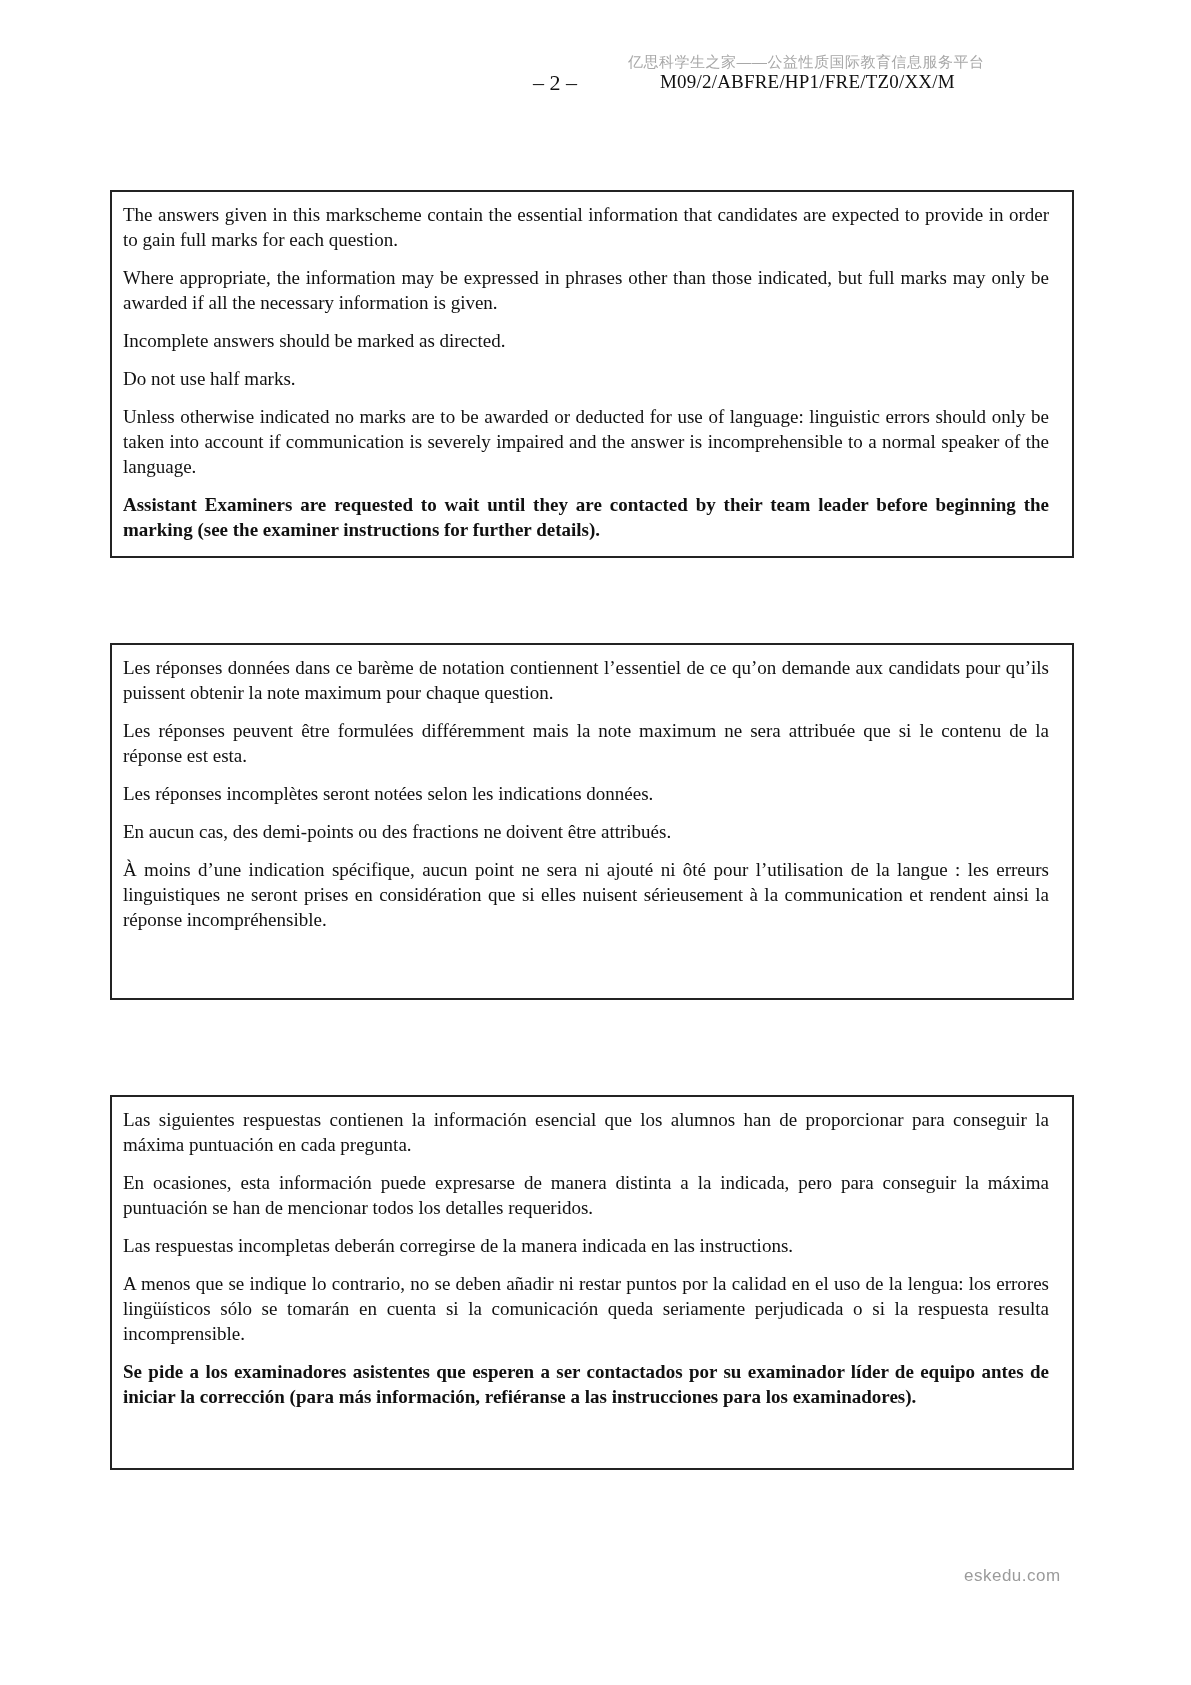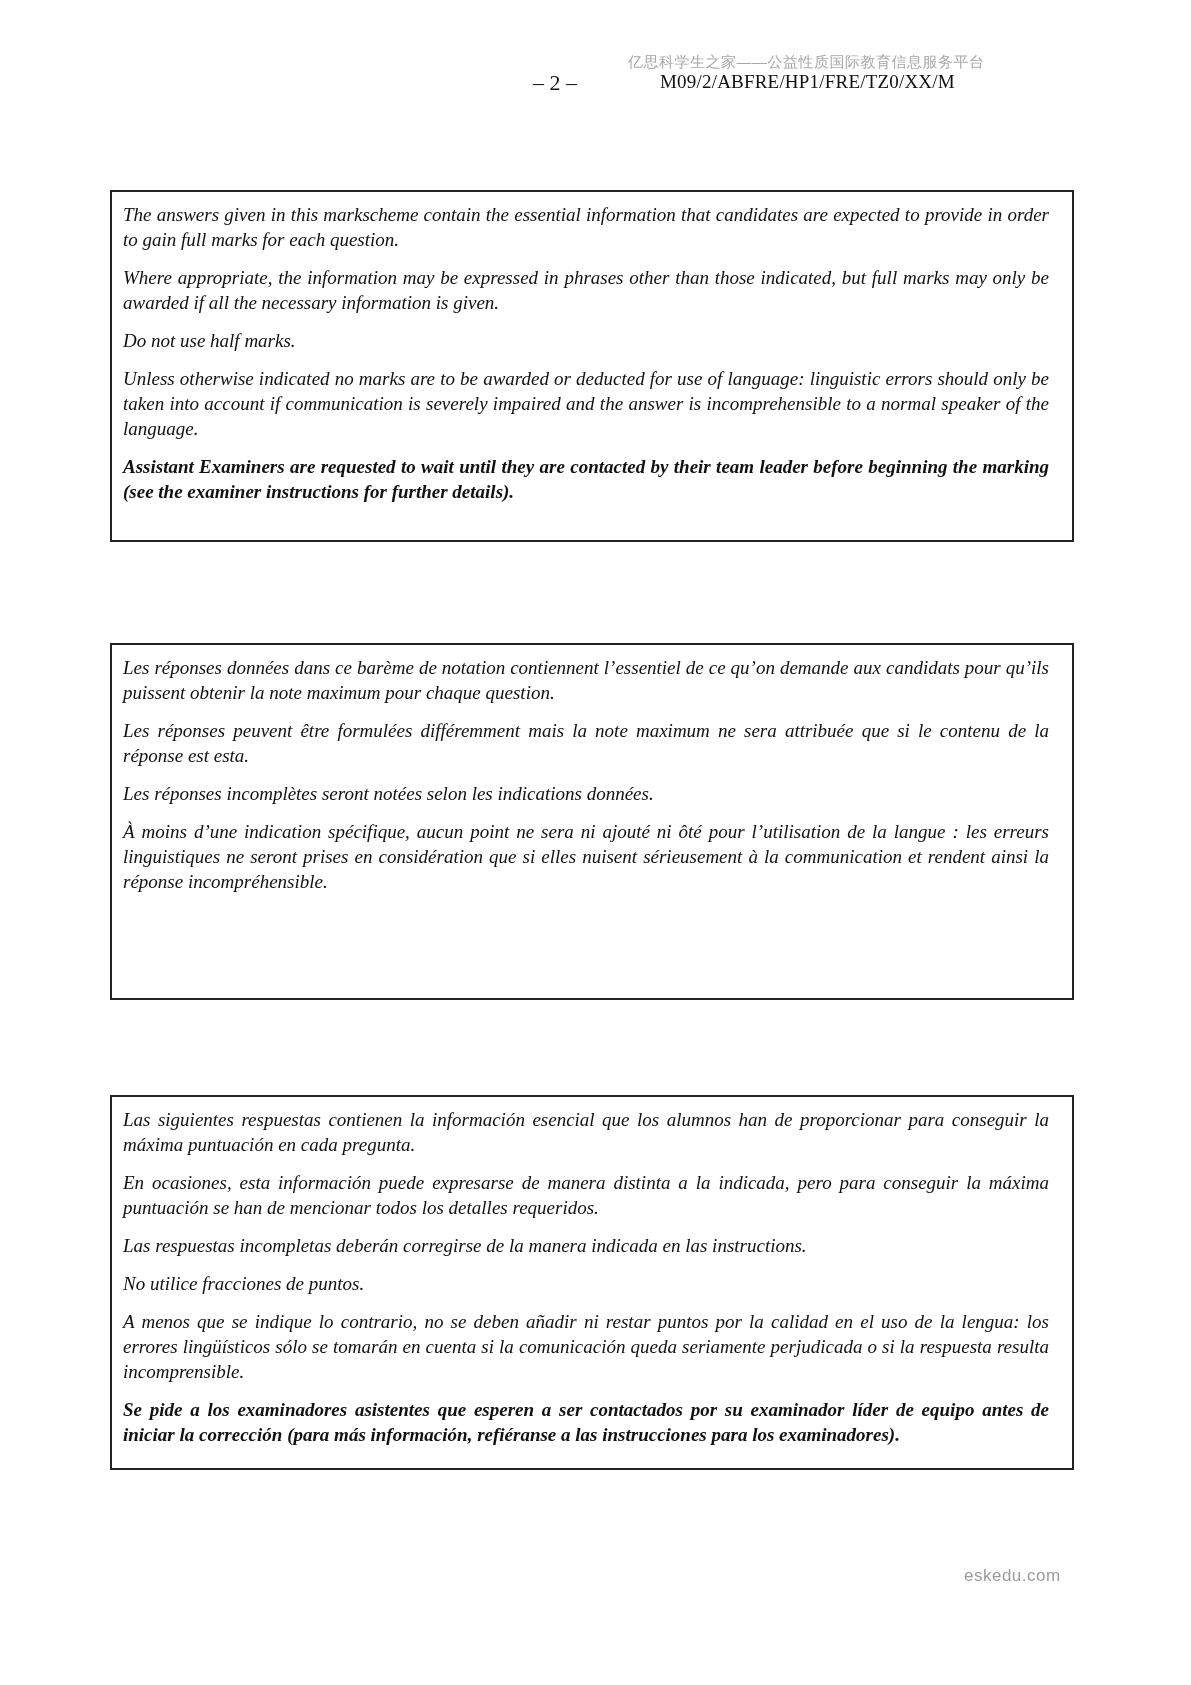--- a/index.html
+++ b/index.html
@@ -54,21 +54,20 @@
     box-sizing: border-box;
     border: 2px solid #232323;
     padding: 10px 11px 1px 11px;
     background: #ffffff;
   }
   .box-english { top: 190px; min-height: 352px; }
   .box-french  { top: 643px; min-height: 357px; }
   .box-spanish { top: 1095px; min-height: 375px; }
   .para {
     margin: 0 12px 13px 0;
-    font-style: italic;
     font-size: 19px;
     line-height: 25px;
     text-align: justify;
     color: #111111;
   }
   .para.bold {
     font-weight: bold;
   }
   .site-watermark {
     position: absolute;
@@ -89,36 +88,37 @@
 
   <div class="cn-watermark">亿思科学生之家——公益性质国际教育信息服务平台</div>
 
   <div class="page-number">– 2 –</div>
 
   <div class="doc-code">M09/2/ABFRE/HP1/FRE/TZ0/XX/M</div>
 
   <div class="notes-box box-english">
     <p class="para">The answers given in this markscheme contain the essential information that candidates are expected to provide in order to gain full marks for each question.</p>
     <p class="para">Where appropriate, the information may be expressed in phrases other than those indicated, but full marks may only be awarded if all the necessary information is given.</p>
+    <p class="para">Incomplete answers should be marked as directed.</p>
     <p class="para">Do not use half marks.</p>
     <p class="para">Unless otherwise indicated no marks are to be awarded or deducted for use of language: linguistic errors should only be taken into account if communication is severely impaired and the answer is incomprehensible to a normal speaker of the language.</p>
     <p class="para bold">Assistant Examiners are requested to wait until they are contacted by their team leader before beginning the marking (see the examiner instructions for further details).</p>
   </div>
 
   <div class="notes-box box-french">
     <p class="para">Les réponses données dans ce barème de notation contiennent l’essentiel de ce qu’on demande aux candidats pour qu’ils puissent obtenir la note maximum pour chaque question.</p>
     <p class="para">Les réponses peuvent être formulées différemment mais la note maximum ne sera attribuée que si le contenu de la réponse est esta.</p>
     <p class="para">Les réponses incomplètes seront notées selon les indications données.</p>
+    <p class="para">En aucun cas, des demi-points ou des fractions ne doivent être attribués.</p>
     <p class="para">À moins d’une indication spécifique, aucun point ne sera ni ajouté ni ôté pour l’utilisation de la langue : les erreurs linguistiques ne seront prises en considération que si elles nuisent sérieusement à la communication et rendent ainsi la réponse incompréhensible.</p>
   </div>
 
   <div class="notes-box box-spanish">
     <p class="para">Las siguientes respuestas contienen la información esencial que los alumnos han de proporcionar para conseguir la máxima puntuación en cada pregunta.</p>
     <p class="para">En ocasiones, esta información puede expresarse de manera distinta a la indicada, pero para conseguir la máxima puntuación se han de mencionar todos los detalles requeridos.</p>
     <p class="para">Las respuestas incompletas deberán corregirse de la manera indicada en las instructions.</p>
-    <p class="para">No utilice fracciones de puntos.</p>
     <p class="para">A menos que se indique lo contrario, no se deben añadir ni restar puntos por la calidad en el uso de la lengua: los errores lingüísticos sólo se tomarán en cuenta si la comunicación queda seriamente perjudicada o si la respuesta resulta incomprensible.</p>
     <p class="para bold">Se pide a los examinadores asistentes que esperen a ser contactados por su examinador líder de equipo antes de iniciar la corrección (para más información, refiéranse a las instrucciones para los examinadores).</p>
   </div>
 
   <div class="site-watermark">eskedu.com</div>
 
 </div>
 
 </body></html>

